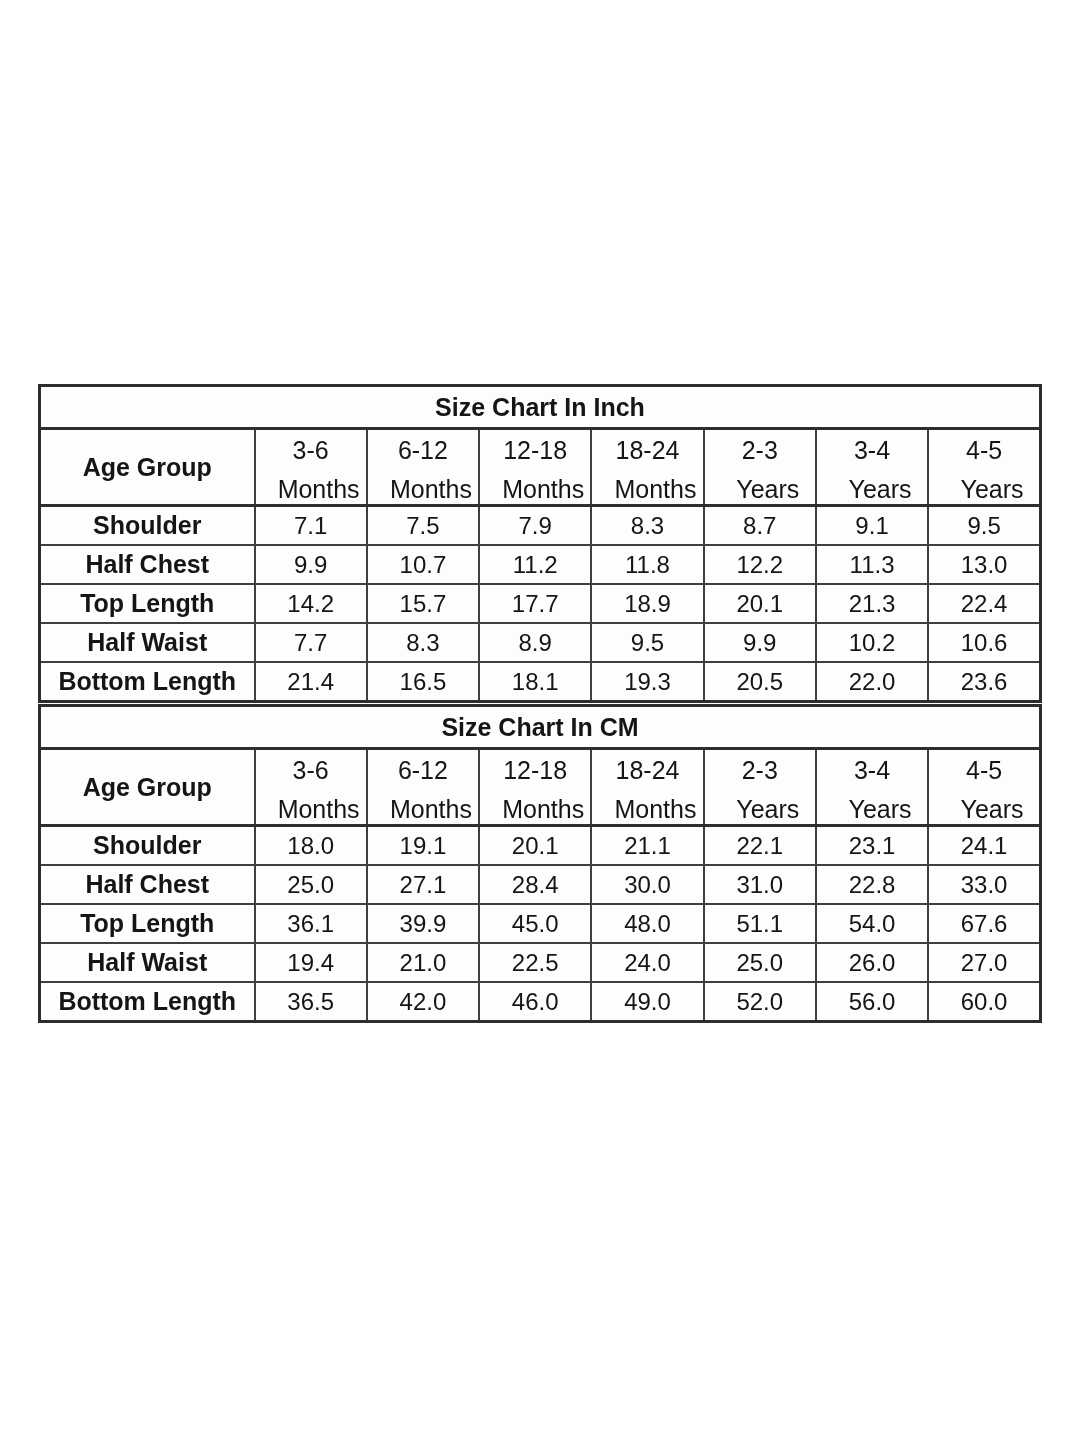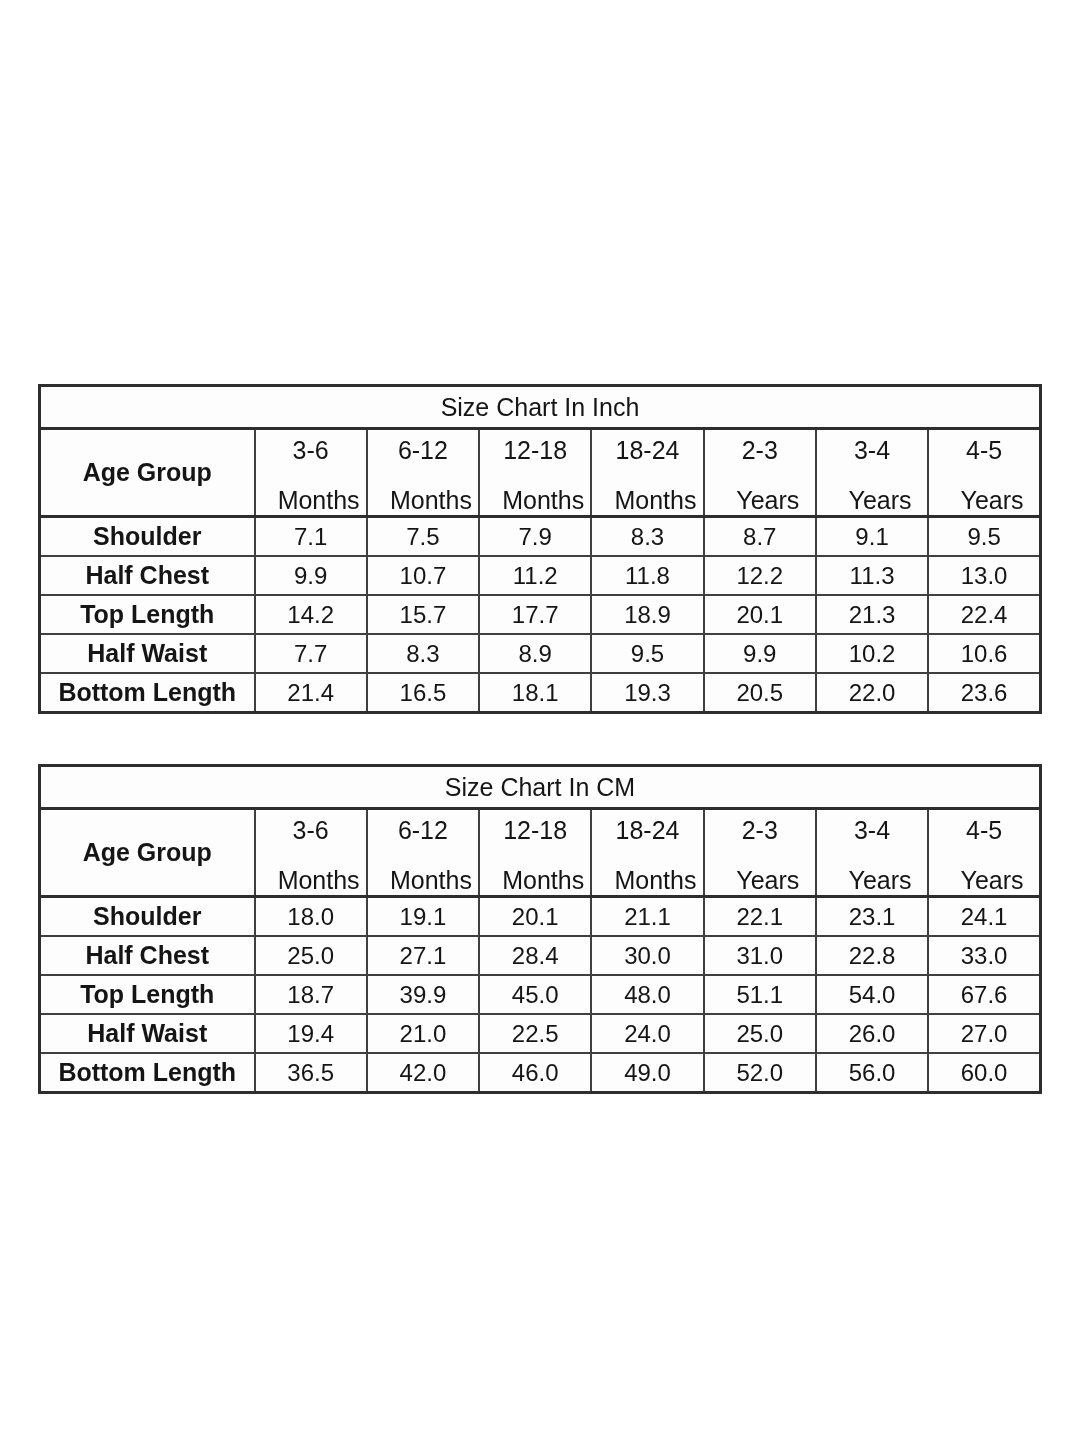--- a/index.html
+++ b/index.html
@@ -18,49 +18,49 @@
     position: absolute;
     left: 38px;
     width: 1004px;
     border-collapse: collapse;
     table-layout: fixed;
     background: #fdfdfd;
     color: #151515;
     border: 3px solid #2e2e2e;
   }
   #table-0 { top: 384px; }
-  #table-1 { top: 764px; }
+  #table-1 { top: 704px; }
   td {
     border: 2px solid #3f3f3f;
     text-align: center;
     vertical-align: middle;
     padding: 0;
     overflow: hidden;
   }
   td.title-cell {
     height: 40px;
     font-size: 25px;
-    font-weight: normal;
+    font-weight: bold;
     border-bottom: 3px solid #2e2e2e;
   }
   td.corner-cell {
     height: 74px;
     font-size: 25px;
     font-weight: bold;
     border-bottom: 3px solid #2e2e2e;
     margin-top: 44px;
   }
   td.col-header-cell {
     height: 74px;
     font-size: 25px;
     font-weight: normal;
     border-bottom: 3px solid #2e2e2e;
   }
   td.col-header-cell .hdr-line1 { margin-top: 6px; }
-  td.col-header-cell .hdr-line2 { margin-top: 21px; padding-left: 16px; }
+  td.col-header-cell .hdr-line2 { margin-top: 10px; padding-left: 16px; }
   td.row-label-cell {
     height: 37px;
     font-size: 25px;
     font-weight: bold;
     margin-top: 24px;
   }
   td.value-cell {
     height: 37px;
     font-size: 24px;
     font-weight: normal;
@@ -230,21 +230,21 @@
           <td class="value-cell">25.0</td>
           <td class="value-cell">27.1</td>
           <td class="value-cell">28.4</td>
           <td class="value-cell">30.0</td>
           <td class="value-cell">31.0</td>
           <td class="value-cell">22.8</td>
           <td class="value-cell">33.0</td>
         </tr>
         <tr>
           <td class="row-label-cell">Top Length</td>
-          <td class="value-cell">18.7</td>
+          <td class="value-cell">36.1</td>
           <td class="value-cell">39.9</td>
           <td class="value-cell">45.0</td>
           <td class="value-cell">48.0</td>
           <td class="value-cell">51.1</td>
           <td class="value-cell">54.0</td>
           <td class="value-cell">67.6</td>
         </tr>
         <tr>
           <td class="row-label-cell">Half Waist</td>
           <td class="value-cell">19.4</td>

